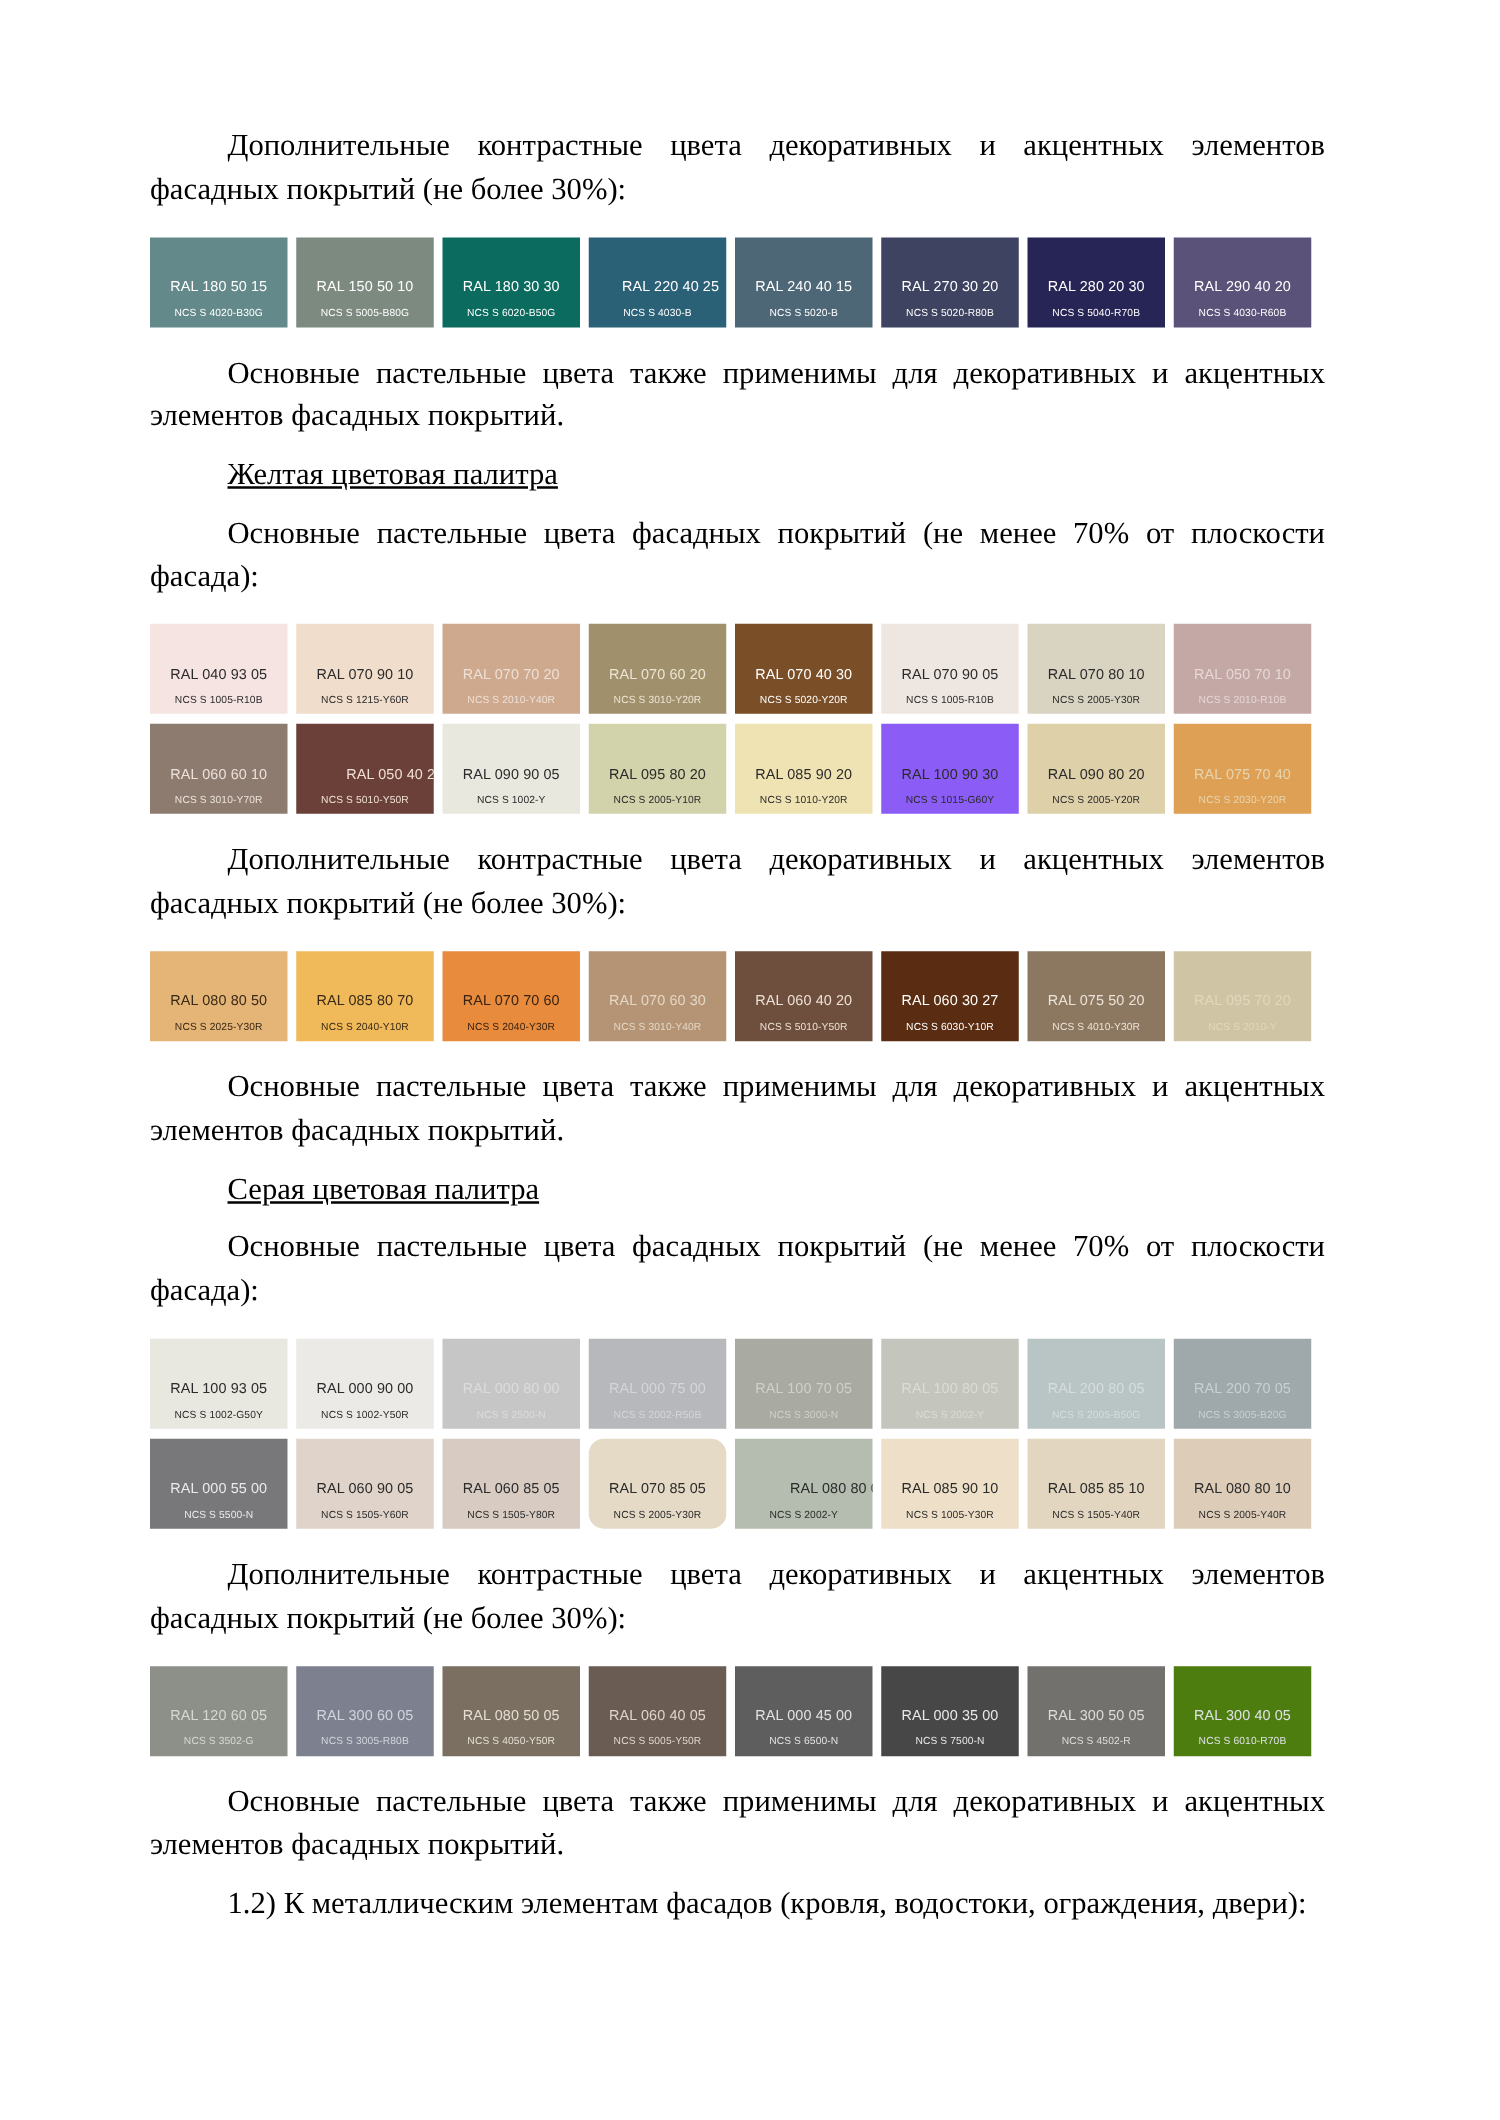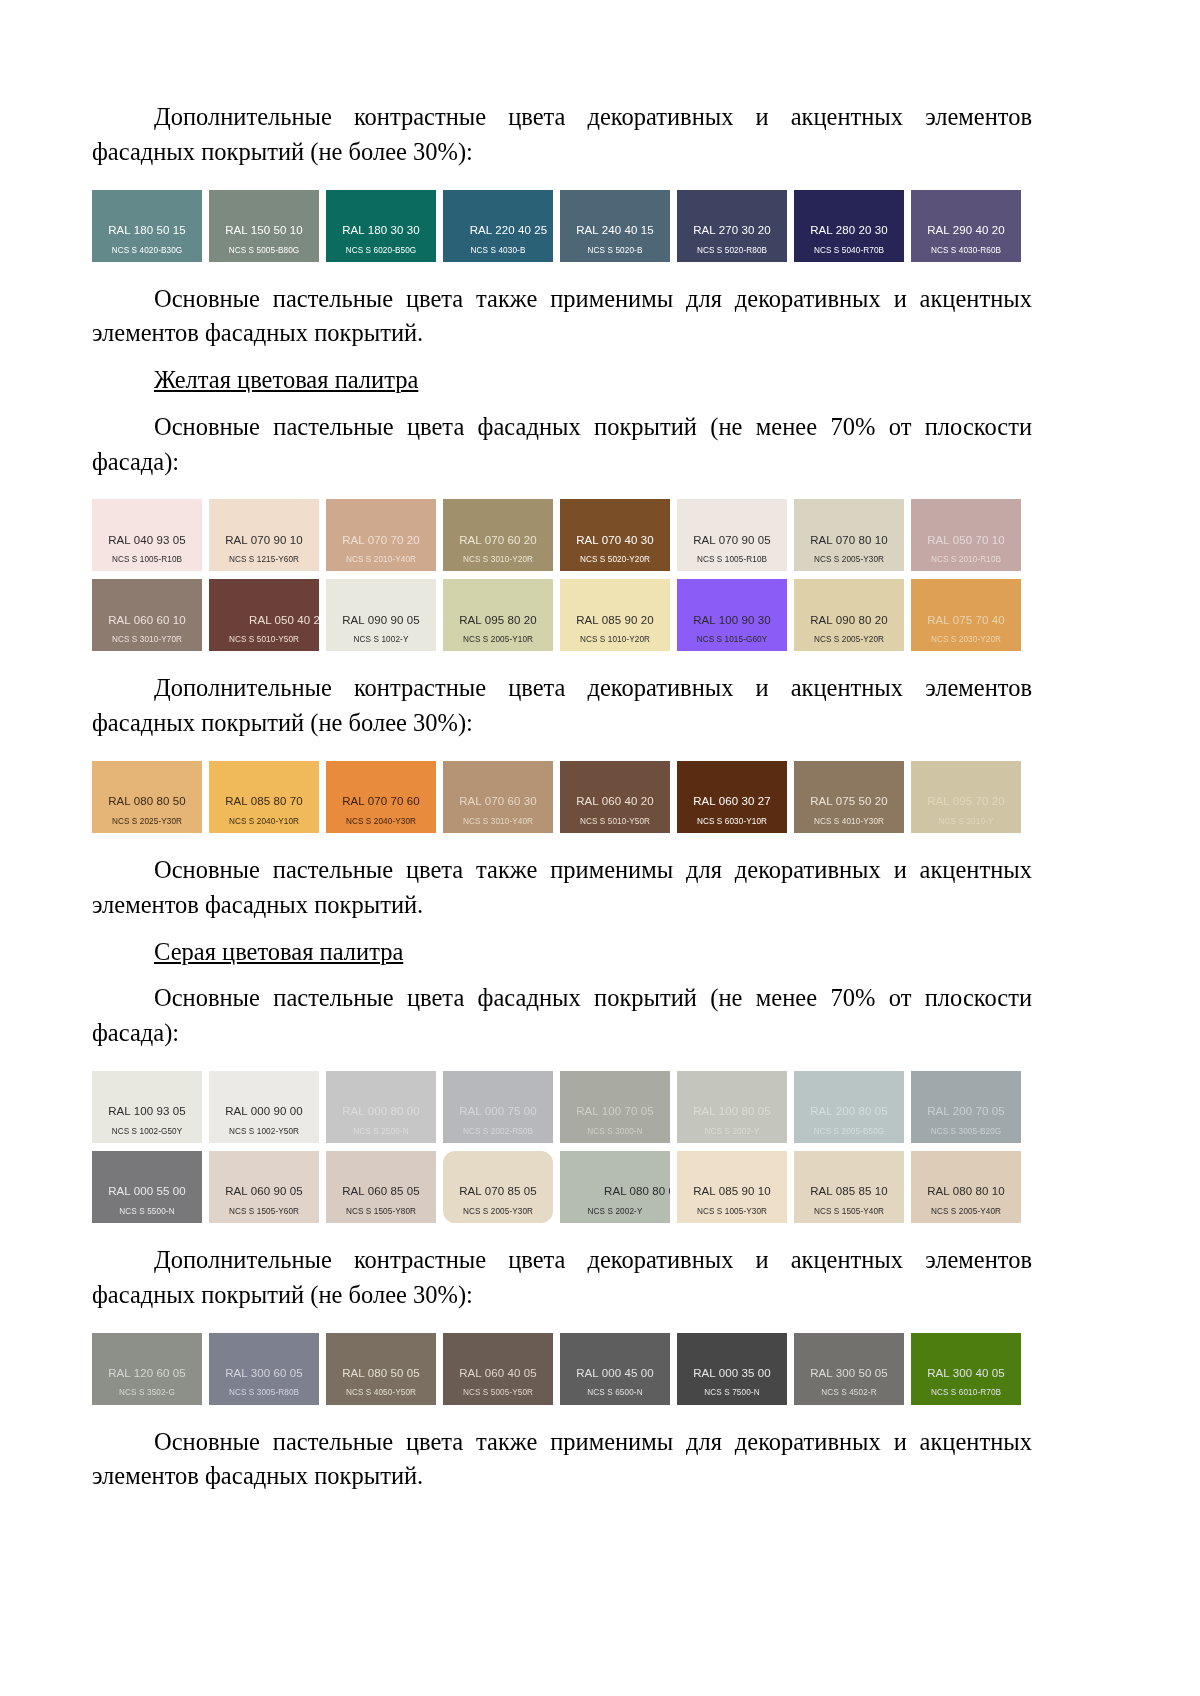--- a/index.html
+++ b/index.html
@@ -17,21 +17,21 @@
   }
   .page {
     position: absolute;
     left: 0; top: 0;
     width: 1200px;
     height: 1696px;
     background: #ffffff;
   }
   .content {
     position: absolute;
-    left: 92px;
+    left: 120px;
     top: 100px;
     width: 940px;
   }
   p.para {
     font-family: "Liberation Serif", serif;
     font-size: 24.5px;
     line-height: 1.42;
     margin: 0 0 0 0;
     text-align: justify;
     text-justify: inter-word;
@@ -370,15 +370,16 @@
         <div class="swatch" style="background: #4d7c0f; align-items: center;">
           <div class="ral" style="color: rgb(223, 226, 230);">RAL 300 40 05</div>
           <div class="ncs" style="color: rgb(223, 226, 230);">NCS S 6010-R70B</div>
         </div>
       </div>
     <div class="spacer-md"></div>
 
     <p class="para">Основные пастельные цвета также применимы для декоративных и акцентных элементов фасадных покрытий.</p>
     <div class="spacer-sm"></div>
 
+    <p class="para">1.2) К металлическим элементам фасадов (кровля, водостоки, ограждения, двери):</p>
 
   </div>
 </div>
 
 </body></html>

